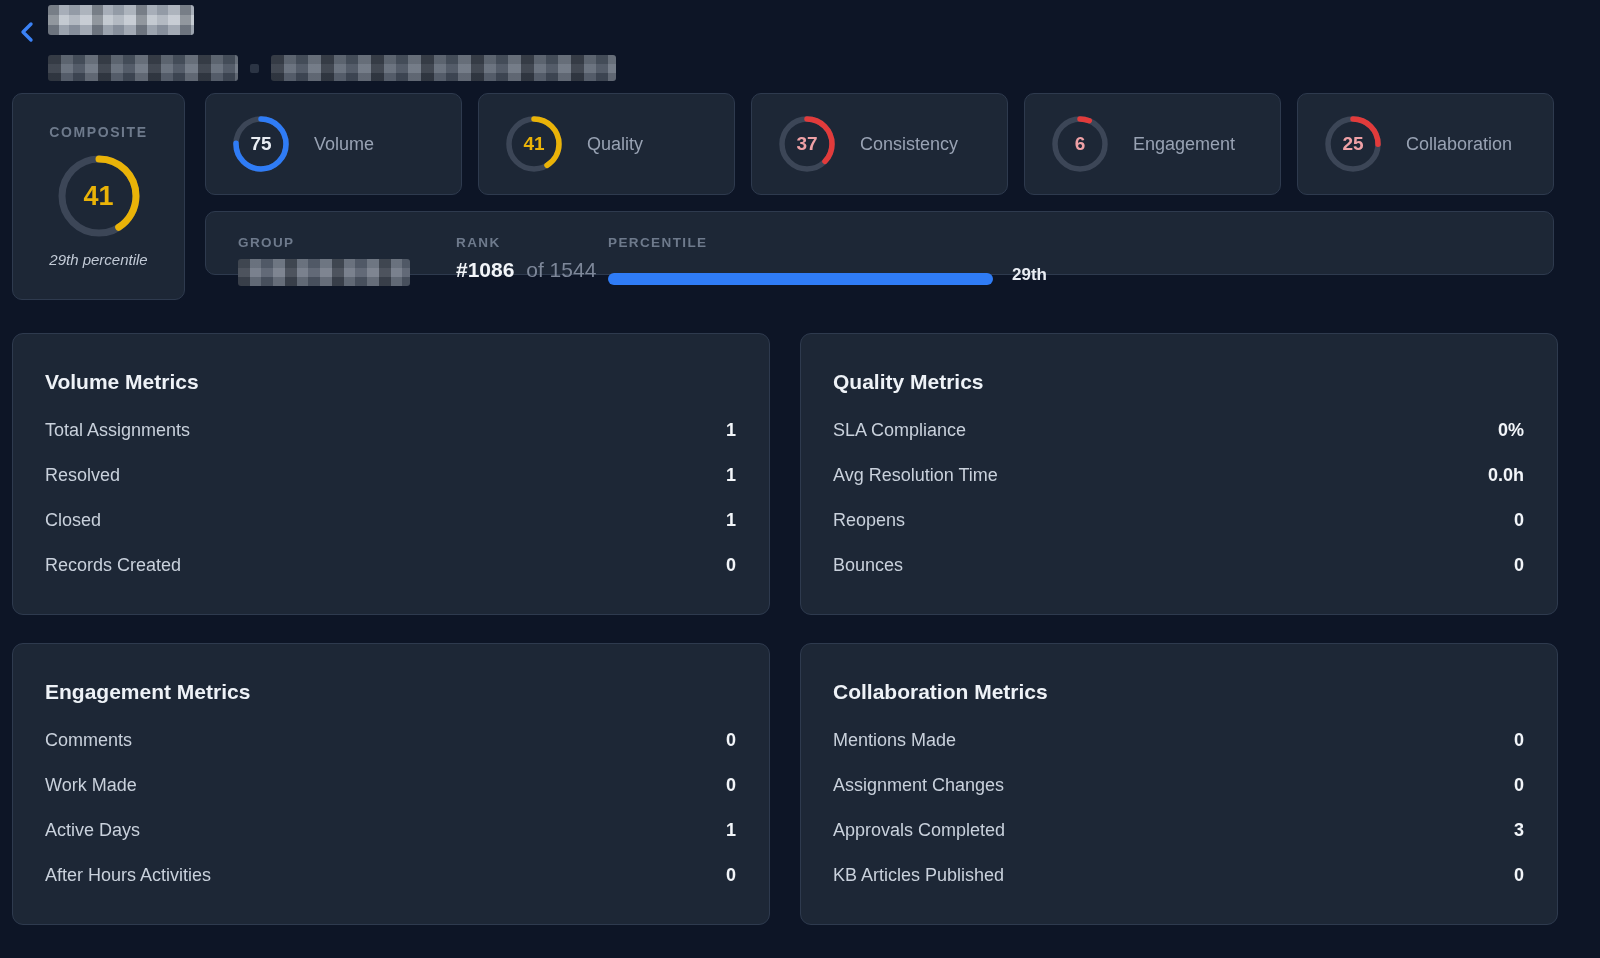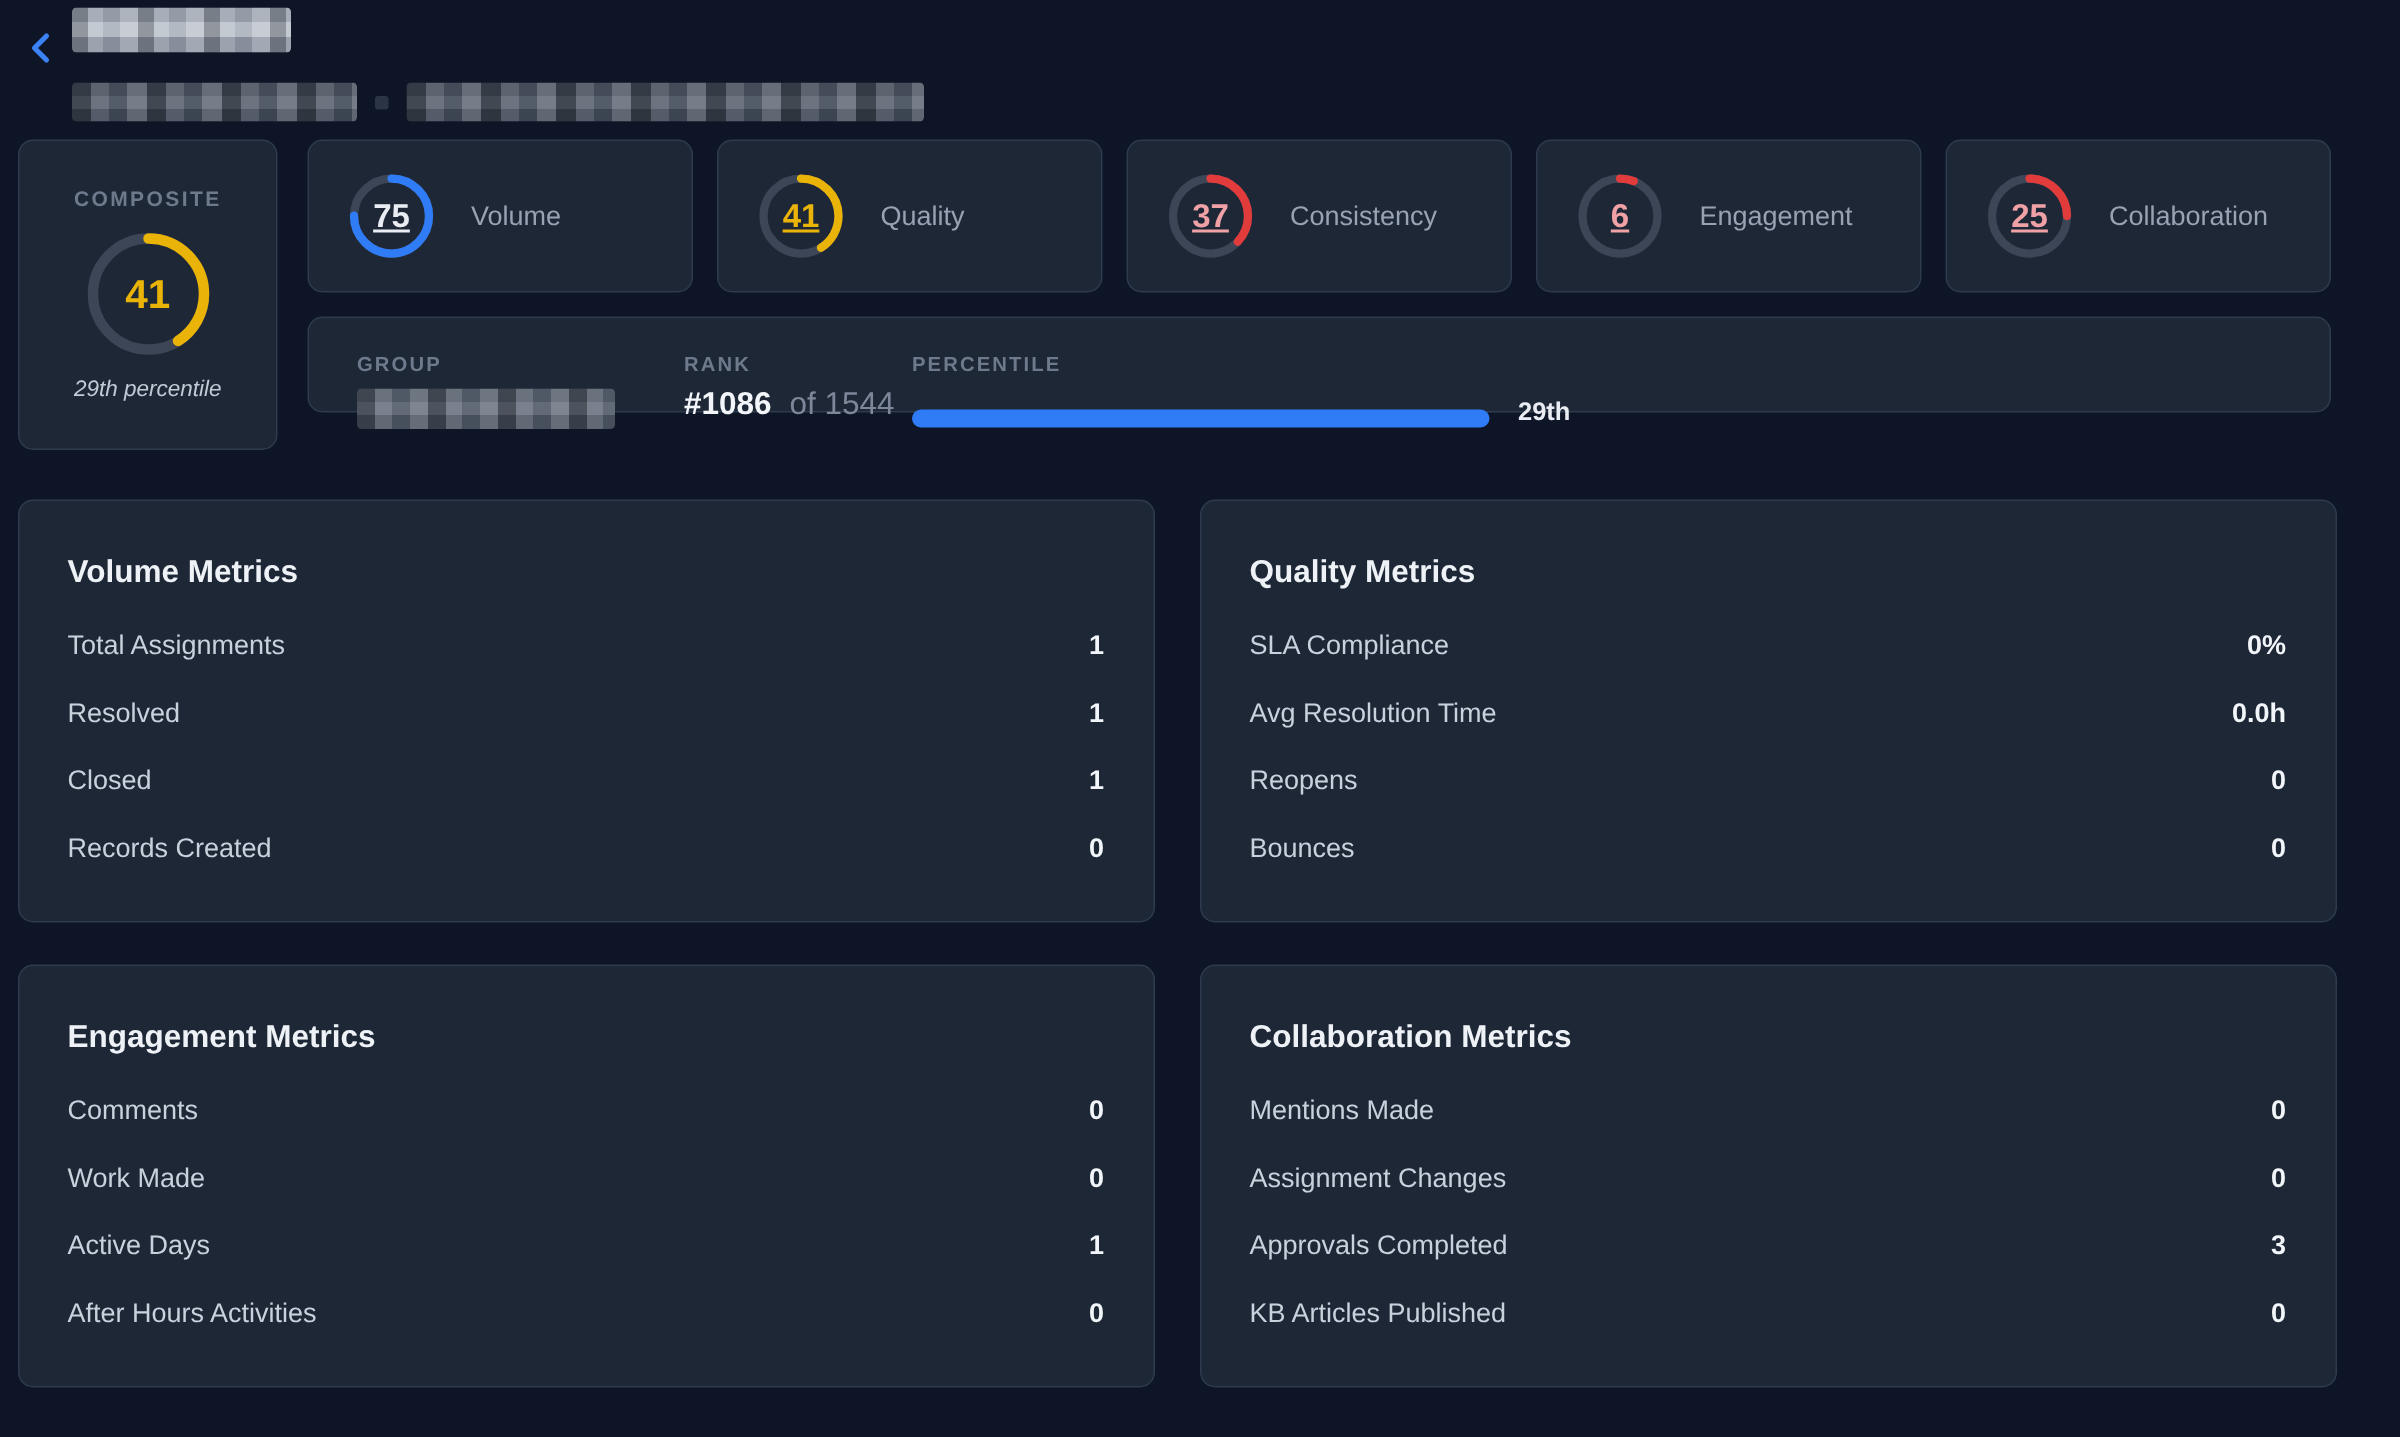--- a/index.html
+++ b/index.html
@@ -66,21 +66,21 @@
   .ring svg { transform: rotate(-90deg); display: block; }
   .ring circle { fill: none; }
   .ring .track { stroke: #3c4657; }
   .ring .prog { stroke-linecap: round; }
   .ring-num {
     position: absolute; inset: 0;
     display: flex; align-items: center; justify-content: center;
     font-weight: 700;
   }
   .ring-sm { width: 56px; height: 56px; }
-  .ring-sm .ring-num { font-size: 22px; text-decoration: underline; }
+  .ring-sm .ring-num { font-size: 19px; }
   .ring-lg { width: 84px; height: 84px; margin-top: 14px; margin-bottom: 4px; }
   .ring-lg .ring-num { font-size: 27px; }
 
   
   .rank-card {
     margin-top: 16px; height: 64px;
     display: flex; padding: 23px 0 0 32px;
   }
   .mini-label {
     font-size: 13.5px; font-weight: 700; letter-spacing: 1.4px;
@@ -101,21 +101,21 @@
   .pct-row { display: flex; align-items: flex-end; margin-top: 15px; }
   .pct-bar { width: 385px; height: 12px; border-radius: 6px; }
   .pct-value { margin-left: 19px; font-size: 17px; font-weight: 600; color: #e9edf3; }
 
   
   .panels {
     margin: 33px 42px 0 12px;
     display: grid; grid-template-columns: 1fr 1fr;
     gap: 28px 30px;
   }
-  .panel { height: 282px; padding: 36px 33px 0 32px; }
+  .panel { height: 282px; padding: 36px 33px 0 32px; border-radius: 11px; }
   .panel-title { font-size: 21px; font-weight: 700; color: #eef2f7; margin-bottom: 14px; }
   .metric-row {
     height: 45px; display: flex; align-items: center;
     justify-content: space-between;
   }
   .m-label { font-size: 18px; color: #c9d1dc; }
   .m-value { font-size: 18px; font-weight: 700; color: #f2f5f9; }
 </style>
 </head>
 <body>

